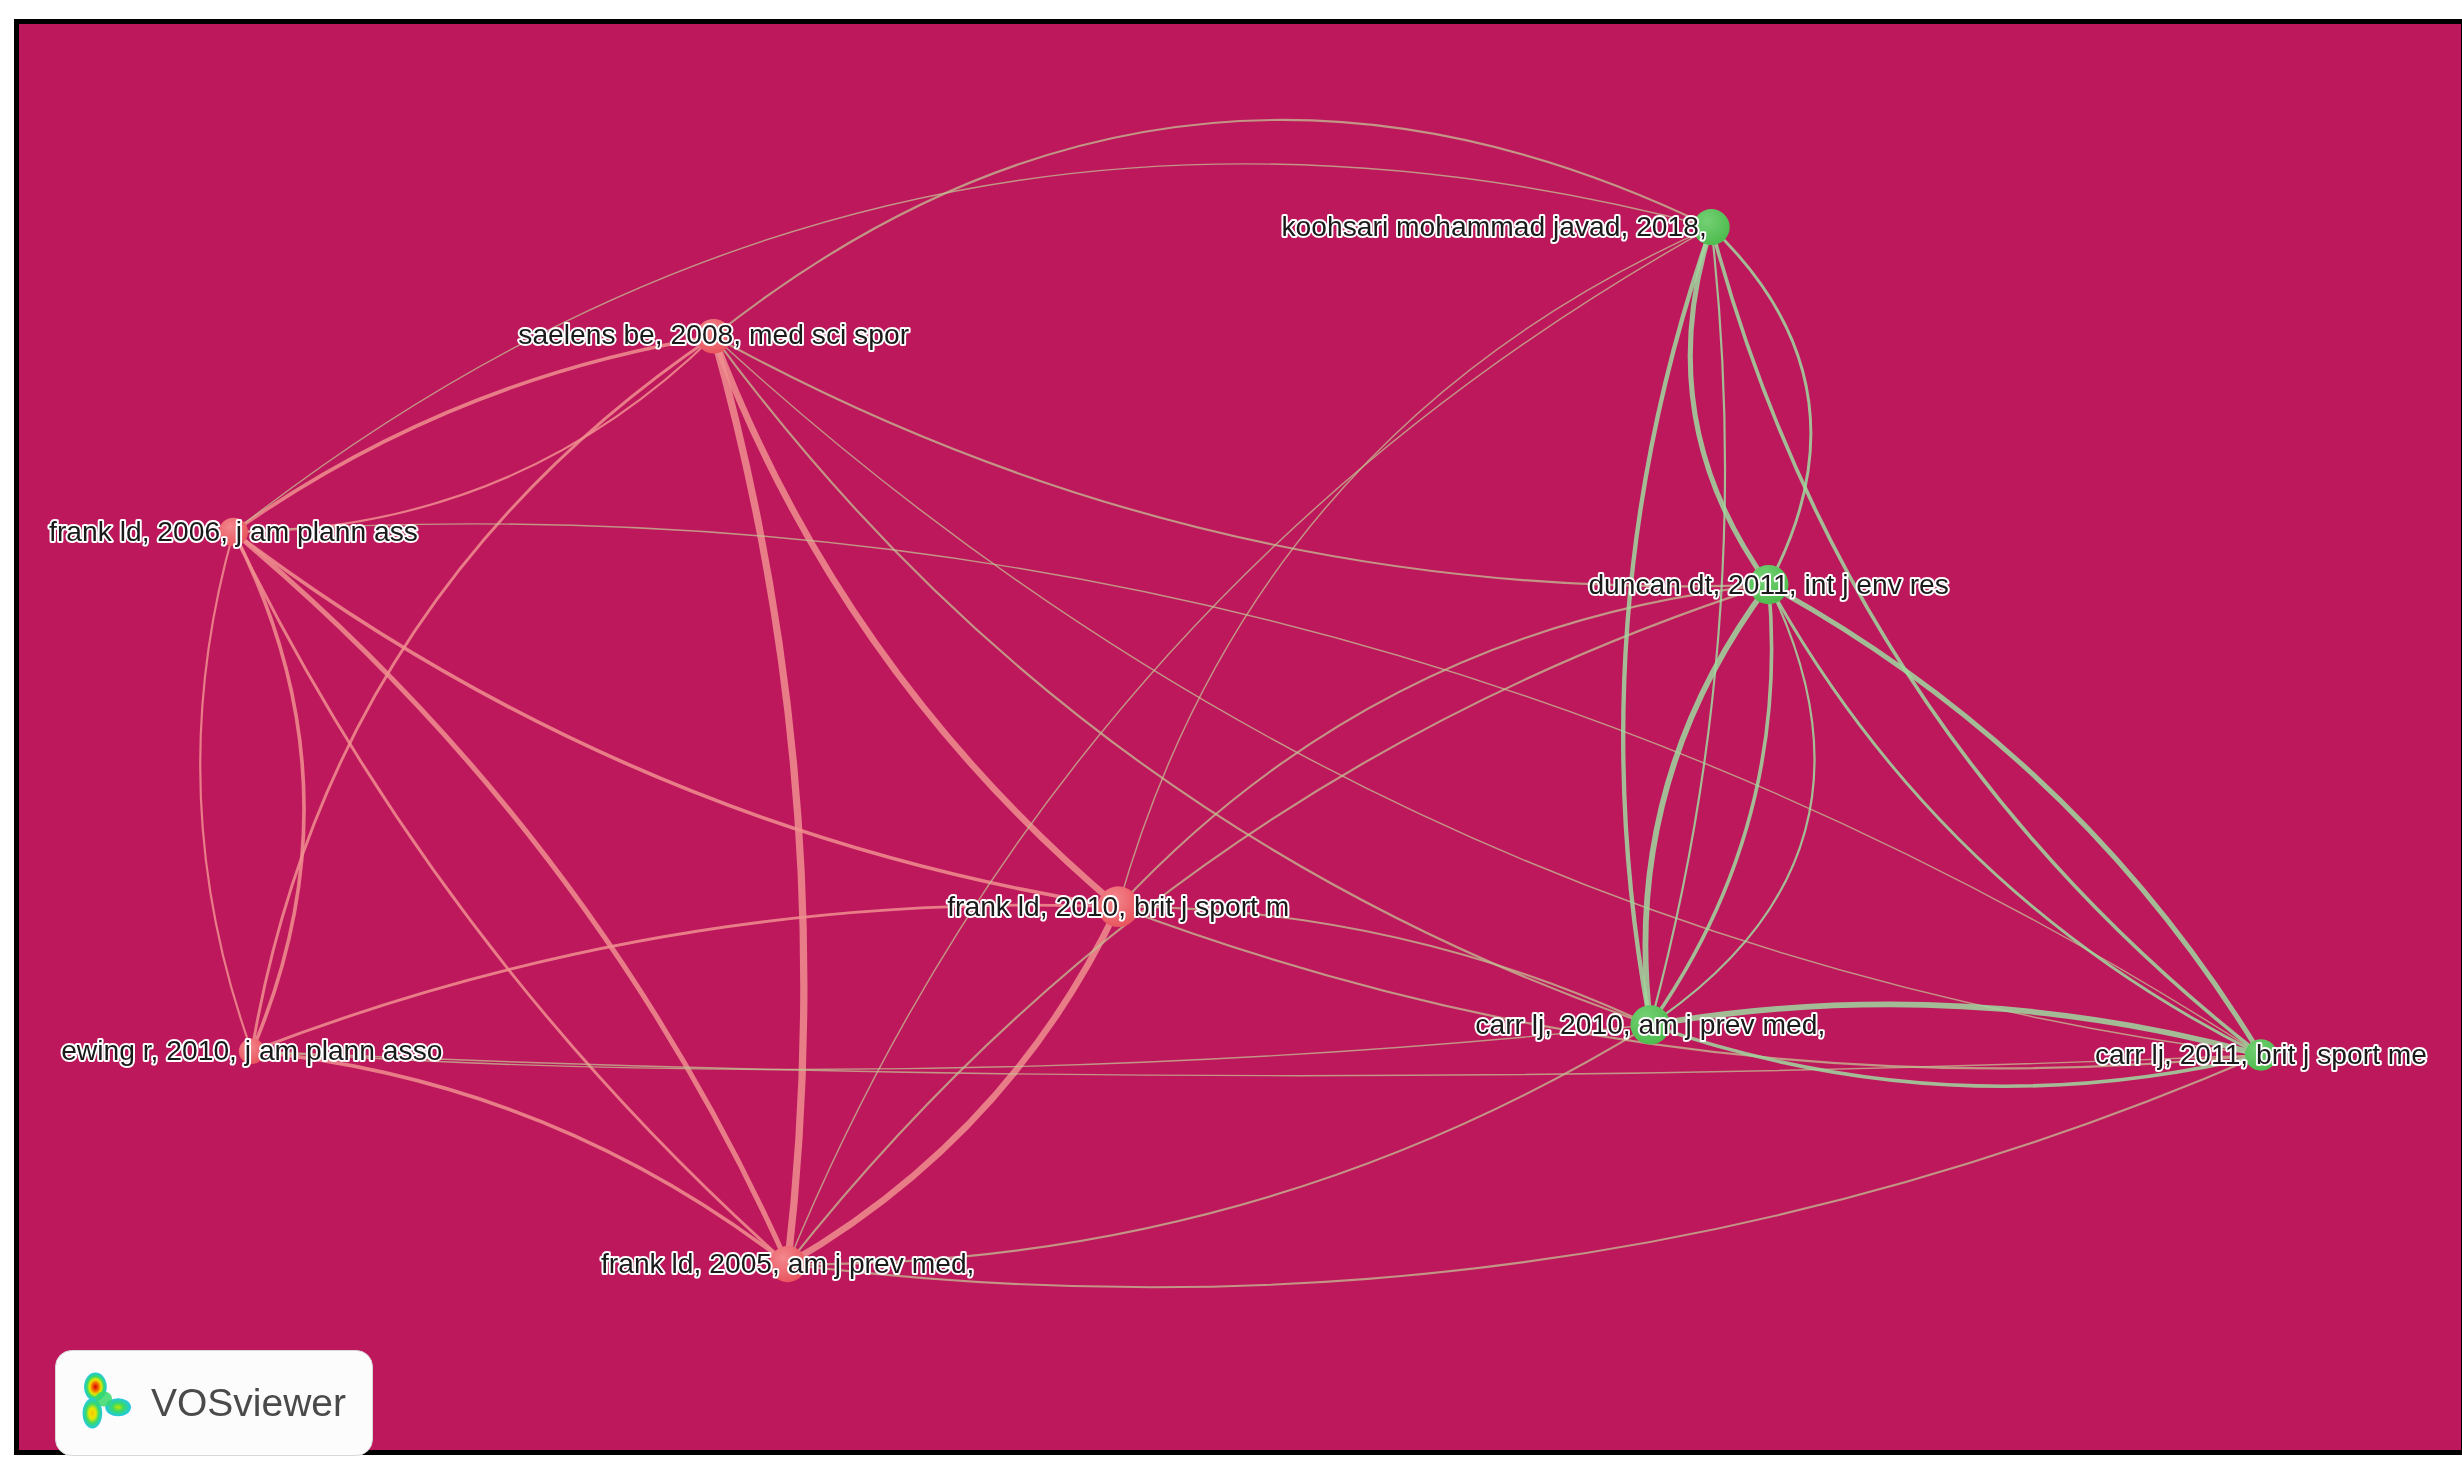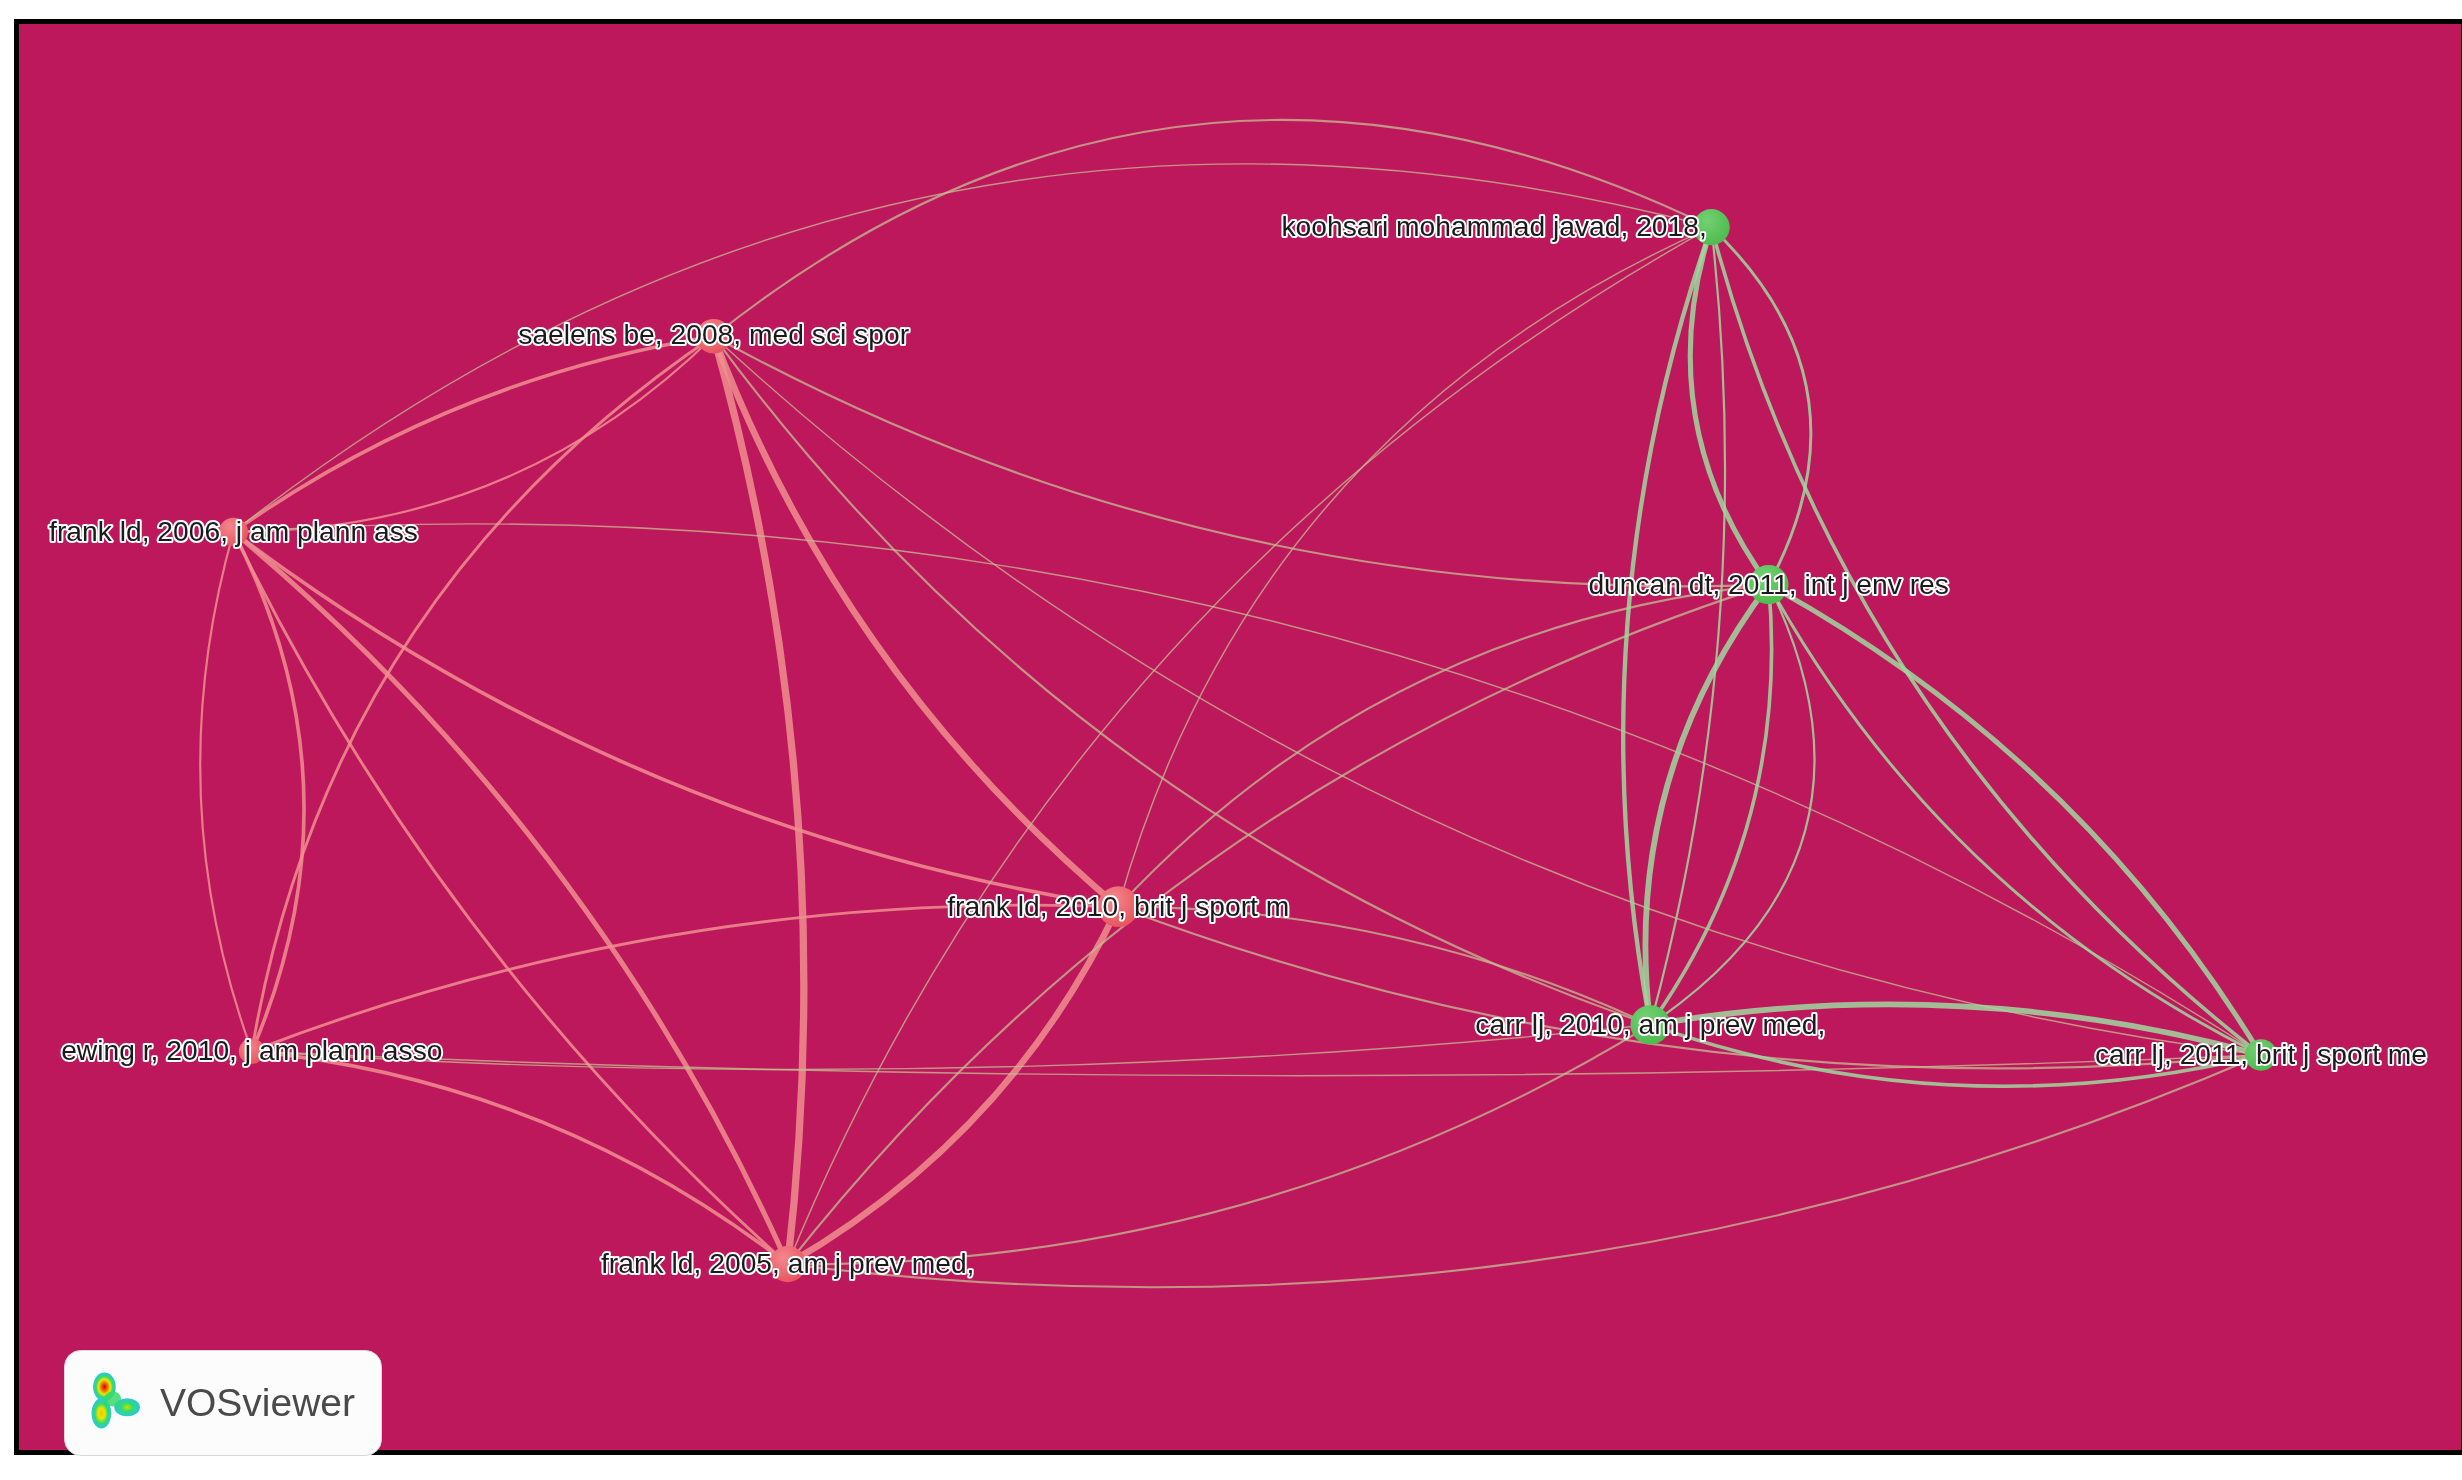--- a/index.html
+++ b/index.html
@@ -38,21 +38,21 @@
     font-family: "Liberation Sans", sans-serif;
     font-size: 37px;
     fill: #1a1a1a;
     paint-order: stroke;
     stroke: #ffffff;
     stroke-width: 5px;
     stroke-linejoin: round;
   }
   #vos-badge {
     position: absolute;
-    left: 45px;
+    left: 36px;
     top: 1326px;
     width: 318px;
     height: 106px;
     background: #fcfcfc;
     border: 1.5px solid #d8d8d8;
     border-radius: 16.7px;
     box-sizing: border-box;
     display: flex;
     align-items: center;
     gap: 16.7px;

